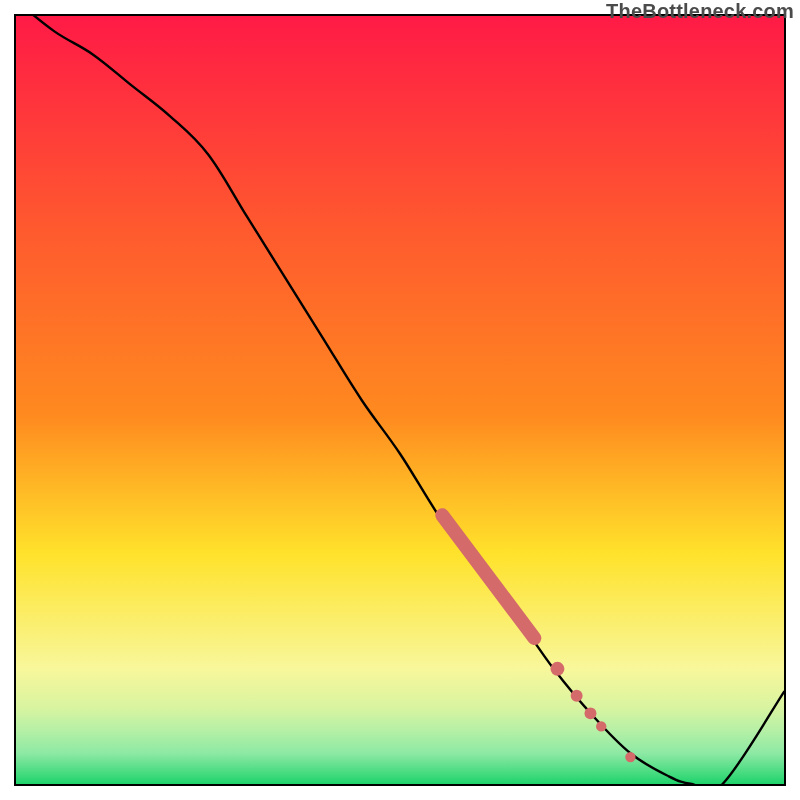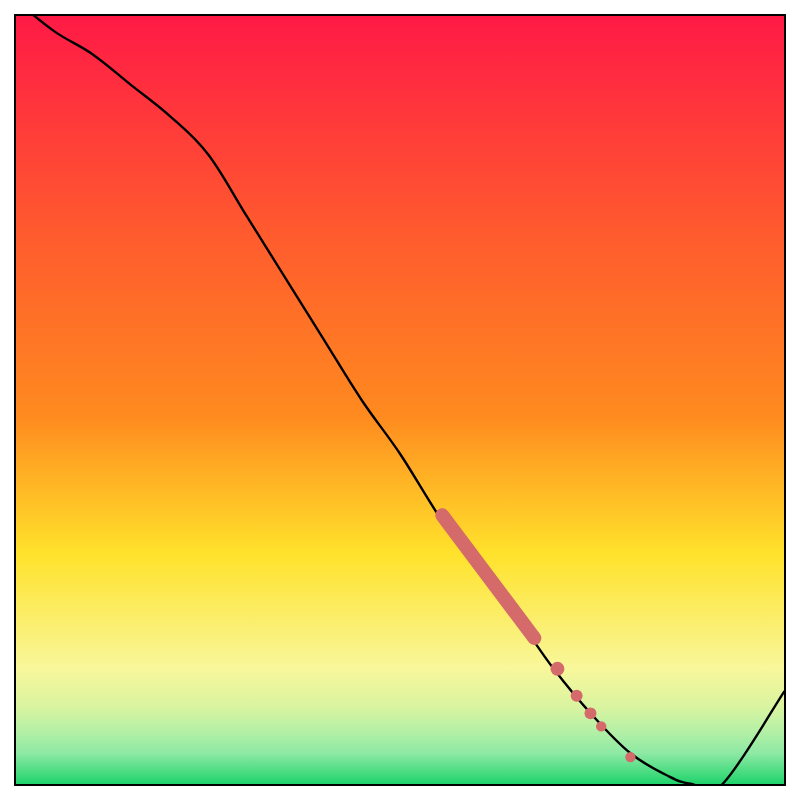--- a/index.html
+++ b/index.html
@@ -73,13 +73,14 @@
       <g id="dots">
           <circle cx="544.26" cy="656.2" r="7" fill="#d46a6a"></circle>
           <circle cx="563.56" cy="683.22" r="6" fill="#d46a6a"></circle>
           <circle cx="577.456" cy="700.976" r="6" fill="#d46a6a"></circle>
           <circle cx="588.264" cy="714.1" r="5.2" fill="#d46a6a"></circle>
           <circle cx="617.6" cy="744.98" r="5.2" fill="#d46a6a"></circle>
         </g>
     </svg>
   </div>
 
+  <div class="watermark">TheBottleneck.com</div>
 </div>
 
 </body></html>

